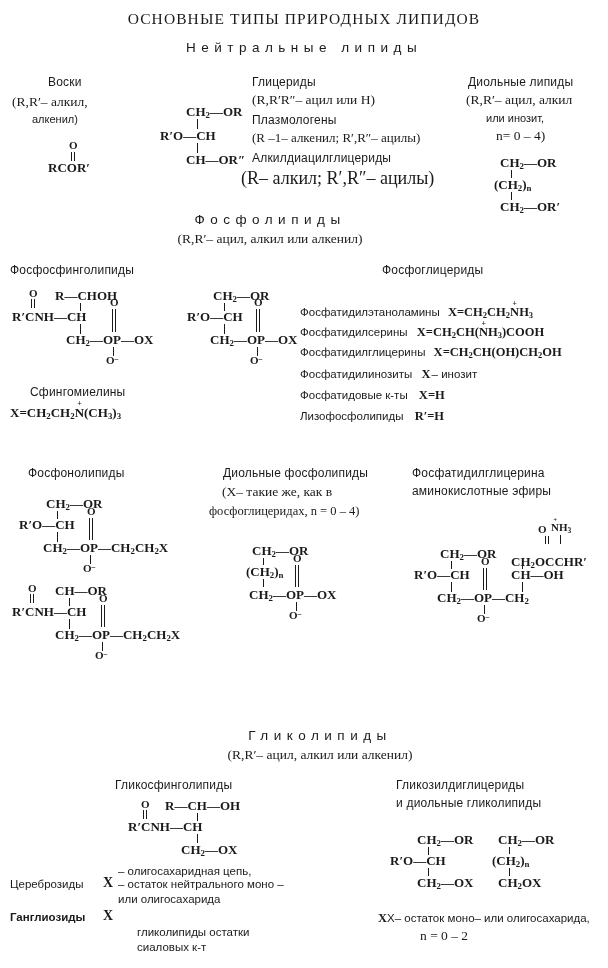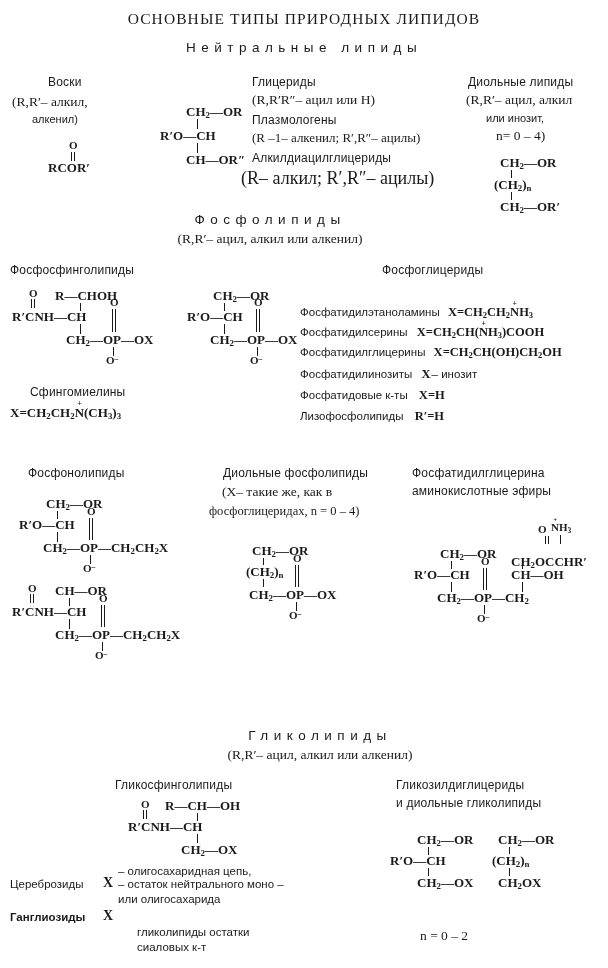--- a/index.html
+++ b/index.html
@@ -248,15 +248,18 @@
   <div class="abs formula" style="left:390px;top:853px;">R′O—CH</div>
   <div class="vb" style="left:428px;top:868px;height:8px;"></div>
   <div class="abs formula" style="left:417px;top:875px;">CH<sub>2</sub>—OX</div>
 
   <div class="abs formula" style="left:498px;top:832px;">CH<sub>2</sub>—OR</div>
   <div class="vb" style="left:509px;top:847px;height:7px;"></div>
   <div class="abs formula" style="left:492px;top:853px;">(CH<sub>2</sub>)<sub>n</sub></div>
   <div class="vb" style="left:509px;top:868px;height:8px;"></div>
   <div class="abs formula" style="left:498px;top:875px;">CH<sub>2</sub>OX</div>
 
+  <div class="abs listline" style="left:378px;top:911px;">
+    <span class="fx">X</span><span>X– остаток моно– или олигосахарида,</span>
+  </div>
   <div class="abs paren" style="left:420px;top:928px;">n = 0 – 2</div>
 
 </div>
 
 </body></html>

